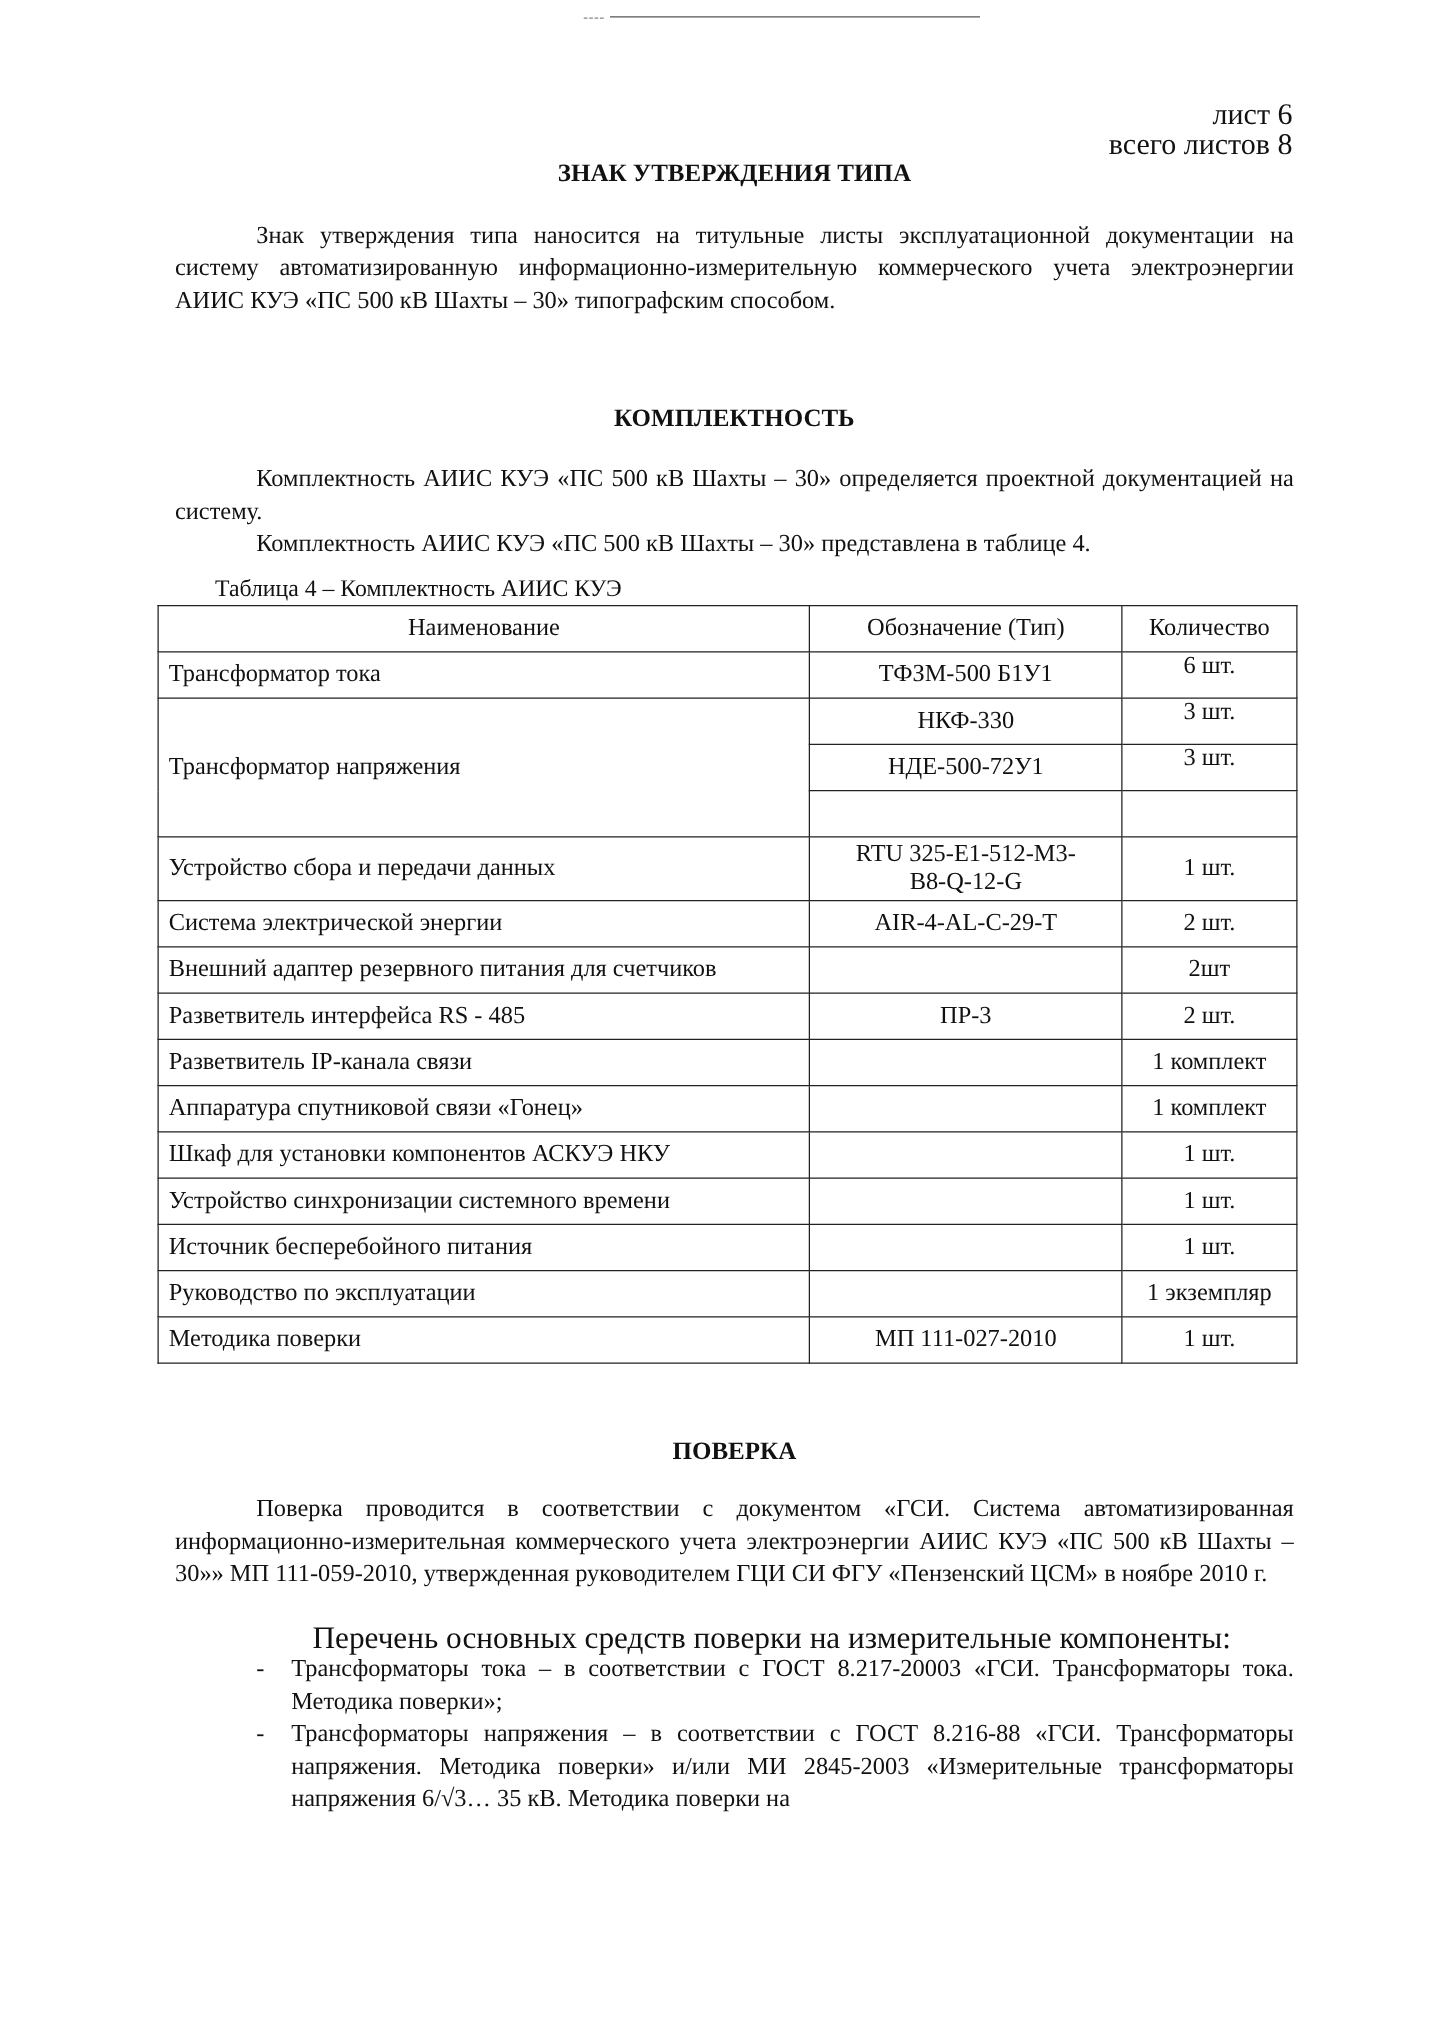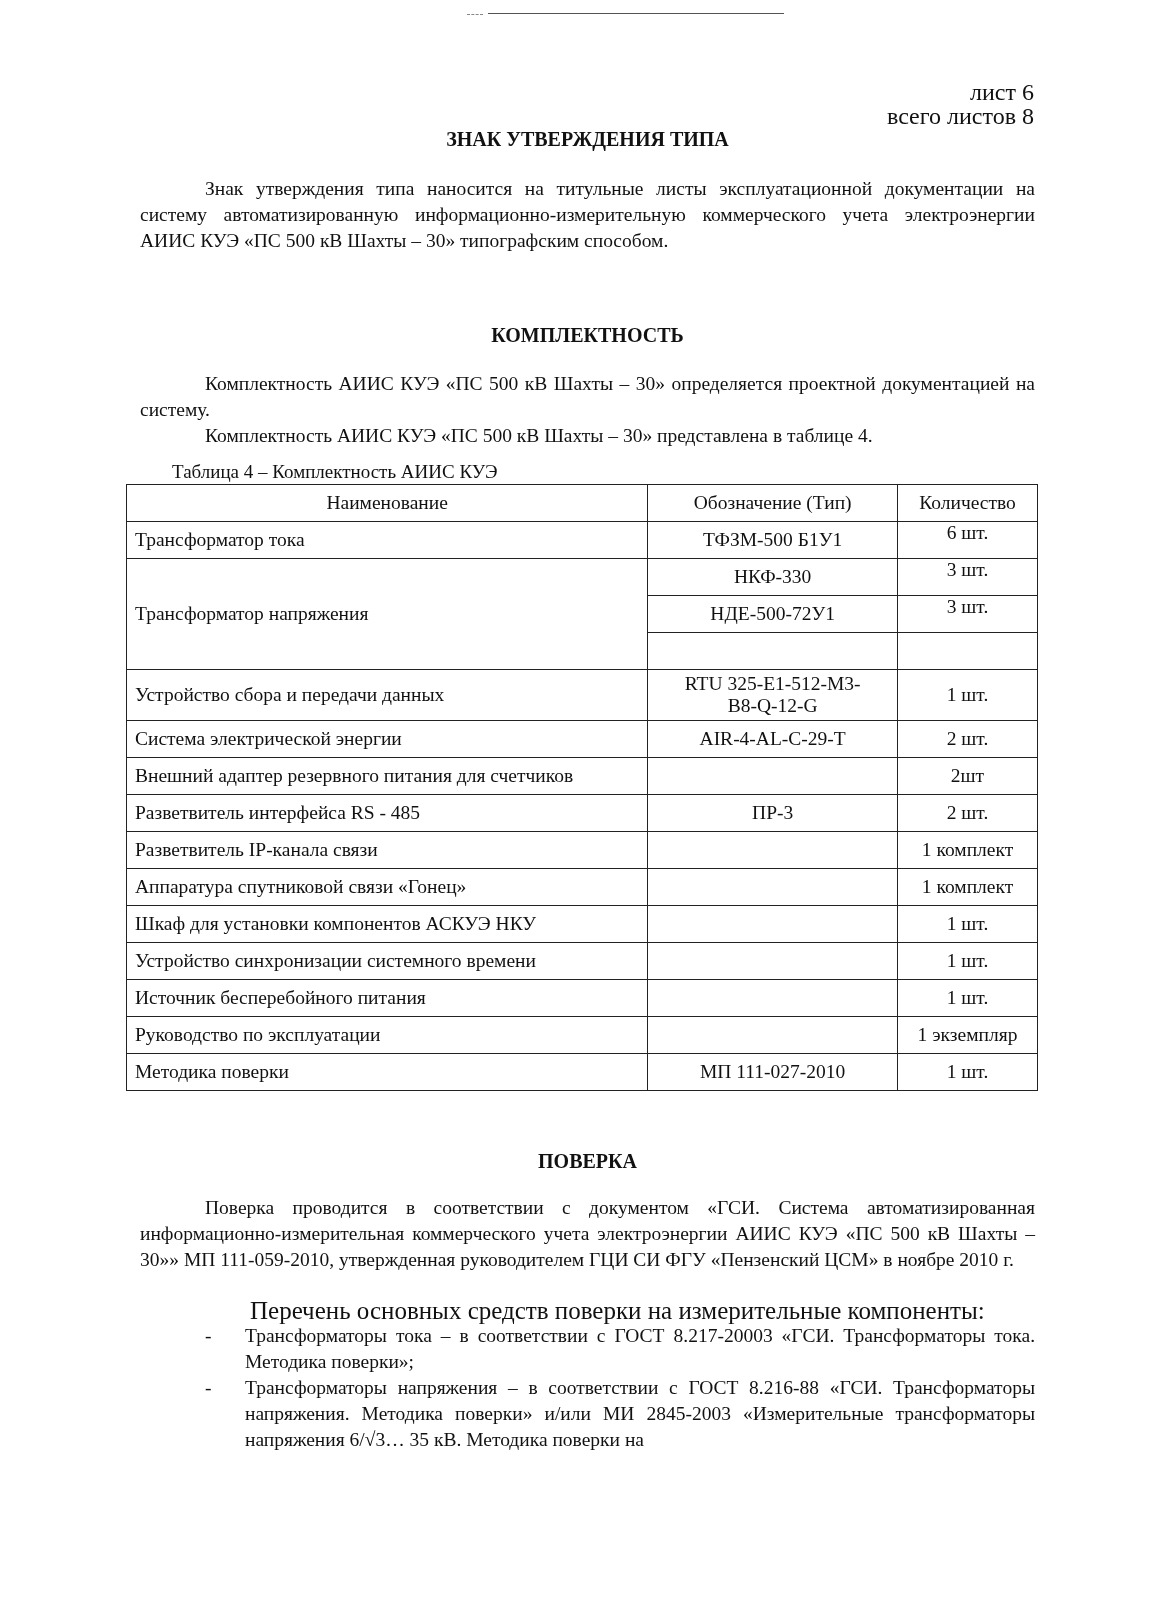--- a/index.html
+++ b/index.html
@@ -17,21 +17,21 @@
   .para .ind { display: inline-block; width: 65px; }
   .caption { position: absolute; left: 140px; top: 461px; font-size: 19px; margin-left: 32px; }
   table { position: absolute; left: 126px; top: 484px; width: 912px; border-collapse: collapse;
           font-size: 19.5px; }
   td { border: 1.5px solid #222; padding: 0 8px; height: 36px; }
   td.c { text-align: center; }
   col.c1 { width: 522px; } col.c2 { width: 250px; } col.c3 { width: 140px; }
   .list-intro { position: absolute; left: 221px; top: 1297px; font-size: 25px; margin-left: 29px; }
   .bullet { position: absolute; left: 205px; width: 830px; font-size: 19.5px; line-height: 26px; text-align: justify; }
   .bullet .dash { position: absolute; left: 0; }
-  .bullet .txt { display: block; margin-left: 40px; }
+  .bullet .txt { display: block; margin-left: 28px; }
 </style>
 </head>
 <body>
 
 <div class="scanline-dash"></div>
 <div class="scanline"></div>
 
 <div class="sheet l1">лист 6</div>
 <div class="sheet l2">всего листов 8</div>
 

